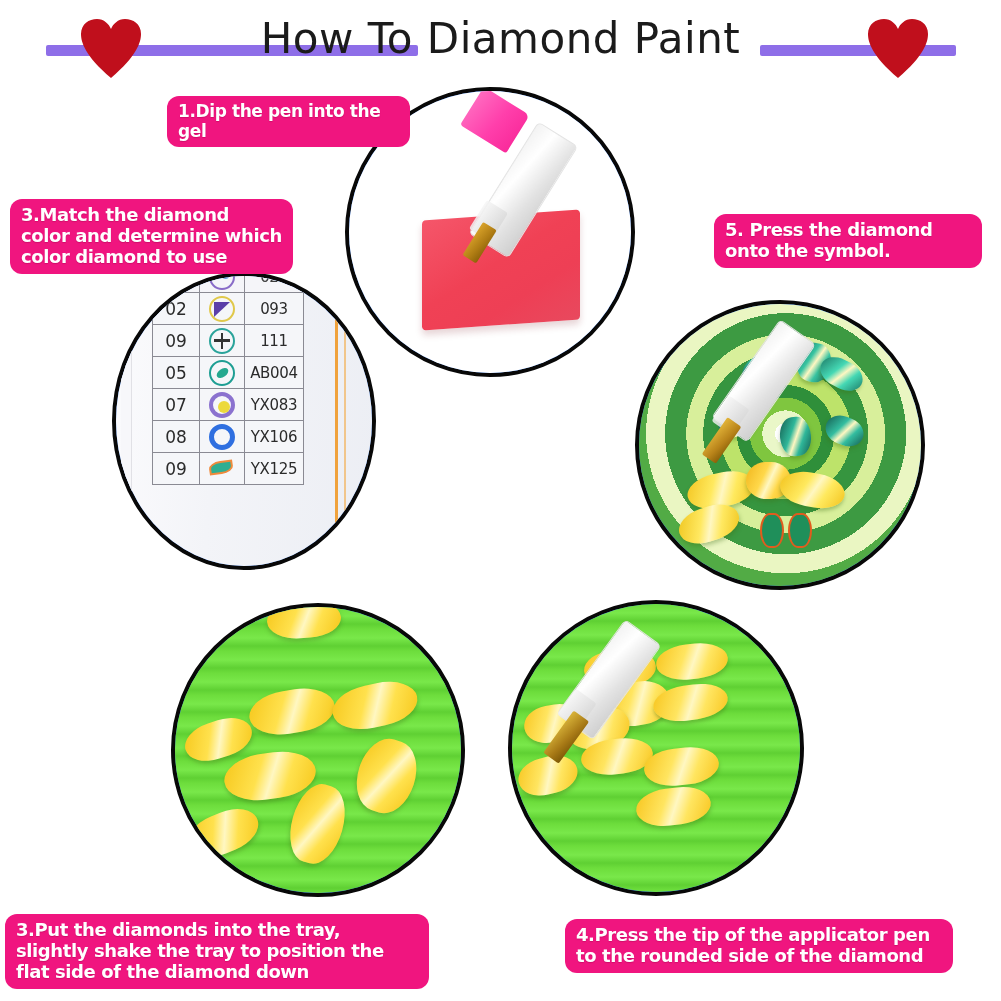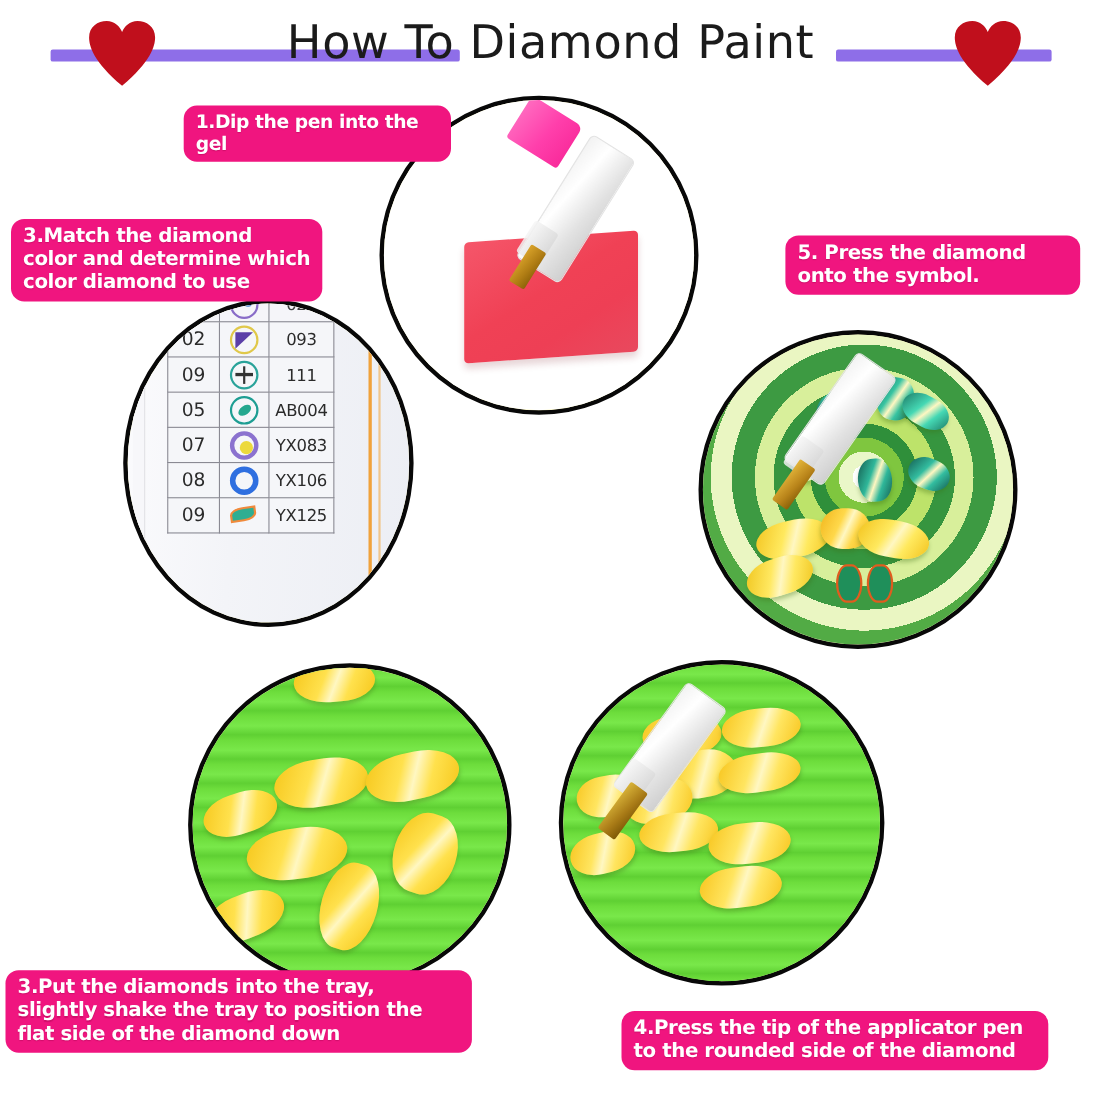--- a/index.html
+++ b/index.html
@@ -13,21 +13,21 @@
   .hdr-bar.right{left:760px;width:196px;}
   #page-title{position:absolute;left:0;top:14px;width:1001px;text-align:center;
       font-size:42px;letter-spacing:.5px;color:#1b1b1b;font-weight:400;
       font-family:"DejaVu Sans",sans-serif;}
   .heart{position:absolute;top:18px;width:64px;height:62px;}
   .heart.left{left:79px;}
   .heart.right{left:866px;}
 
   
   .circle{position:absolute;border-radius:50%;border:4px solid #080808;overflow:hidden;
-          background:#fef9c3;box-sizing:border-box;}
+          background:#3b82f6;box-sizing:border-box;}
   #circle-gel{left:345px;top:87px;width:290px;height:290px;}
   #circle-chart{left:112px;top:272px;width:264px;height:298px;border-radius:50%;}
   #circle-mandala{left:635px;top:300px;width:290px;height:290px;}
   #circle-tray{left:171px;top:603px;width:294px;height:294px;}
   #circle-pickup{left:508px;top:600px;width:296px;height:296px;}
 
   .fill{position:absolute;left:0;top:0;width:100%;height:100%;}
 
   
   .gel-bg{background:#ffffff;}
@@ -76,21 +76,21 @@
        box-shadow:0 3px 4px rgba(60,110,20,.35);}
 
   
   .label{position:absolute;background:#f0157f;color:#ffffff;border-radius:12px;
       font-family:"DejaVu Sans",sans-serif;font-weight:700;line-height:1.16;
       padding:6px 11px;box-sizing:border-box;letter-spacing:-.4px;
       text-shadow:0 1px 1px rgba(150,0,70,.35);}
   #label-1{left:167px;top:96px;width:243px;font-size:17px;}
   #label-2{left:10px;top:199px;width:283px;font-size:18px;}
   #label-5{left:714px;top:214px;width:268px;font-size:18px;}
-  #label-3{left:5px;top:882px;width:424px;font-size:18px;}
+  #label-3{left:5px;top:914px;width:424px;font-size:18px;}
   #label-4{left:565px;top:919px;width:388px;font-size:18px;}
 </style>
 </head>
 <body>
 
 <div id="header">
   <div class="hdr-bar left"></div>
   <div class="hdr-bar right"></div>
 
   <svg class="heart left" viewBox="0 0 64 62">

